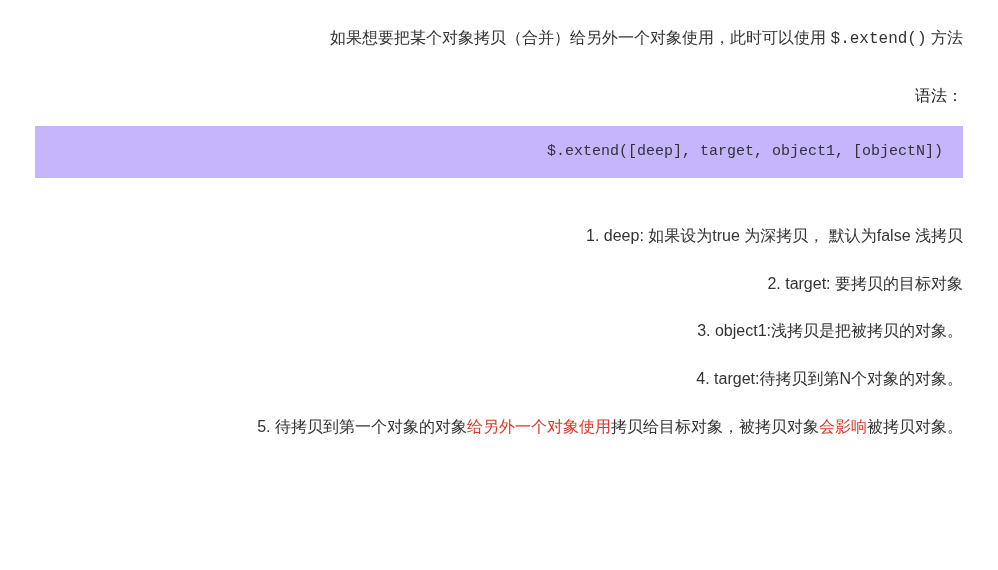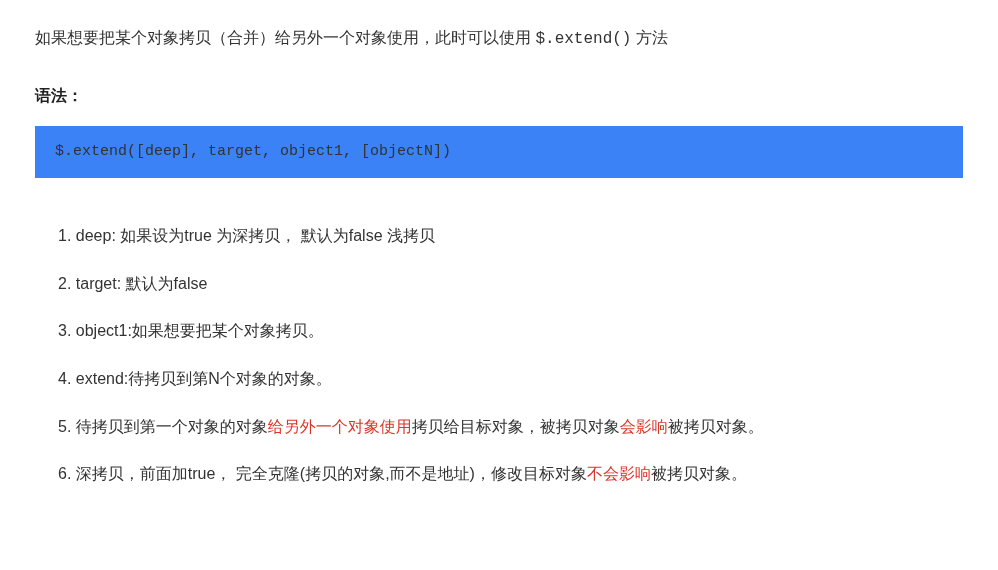--- a/index.html
+++ b/index.html
@@ -1,44 +1,45 @@
 <!DOCTYPE html>
 <html><head>
   <meta charset="utf-8">
   <style>
     * {
       margin: 0;
       padding: 0;
       box-sizing: border-box;
+      text-align: right;
     }
     body {
       font-family: -apple-system, BlinkMacSystemFont, "Segoe UI", "PingFang SC", "Microsoft YaHei", sans-serif;
       background: #ffffff;
       width: 998px;
       padding: 25px 35px;
       color: #333333;
       font-size: 16px;
       line-height: 1.6;
     }
     .intro {
       color: #333;
       margin-bottom: 30px;
     }
     .code-inline {
       font-family: "Courier New", Consolas, monospace;
       color: #333;
     }
     .heading {
-      font-weight: bold;
+      font-weight: normal;
       font-size: 16px;
       color: #222;
       margin-bottom: 18px;
     }
     .code-block {
-      background-color: #3b82f6;
+      background-color: #c4b5fd;
       padding: 14px 20px;
       font-family: "Courier New", Consolas, monospace;
       font-size: 15px;
       color: #333;
       margin-bottom: 45px;
       white-space: pre;
     }
     .list {
       padding-left: 0;
       margin-left: 23px;
@@ -61,18 +62,17 @@
 <p class="intro">
   <span>如果想要把某个对象拷贝（合并）给另外一个对象使用，此时可以使用 </span><span class="code-inline">$.extend()</span><span> 方法</span>
 </p>
 
 <p class="heading">语法：</p>
 
 <div class="code-block">$.extend([deep], target, object1, [objectN])</div>
 
 <div class="list" id="list-container">
     <div class="list-item"><span class="list-num">1.</span><span> deep: 如果设为true 为深拷贝， 默认为false  浅拷贝</span></div>
-    <div class="list-item"><span class="list-num">2.</span><span> target: 默认为false</span></div>
-    <div class="list-item"><span class="list-num">3.</span><span> object1:如果想要把某个对象拷贝。</span></div>
-    <div class="list-item"><span class="list-num">4.</span><span> extend:待拷贝到第N个对象的对象。</span></div>
+    <div class="list-item"><span class="list-num">2.</span><span> target: 要拷贝的目标对象</span></div>
+    <div class="list-item"><span class="list-num">3.</span><span> object1:浅拷贝是把被拷贝的对象。</span></div>
+    <div class="list-item"><span class="list-num">4.</span><span> target:待拷贝到第N个对象的对象。</span></div>
     <div class="list-item"><span class="list-num">5.</span><span> 待拷贝到第一个对象的对象</span><span class="highlight-red">给另外一个对象使用</span><span>拷贝给目标对象，被拷贝对象</span><span class="highlight-red">会影响</span><span>被拷贝对象。</span></div>
-    <div class="list-item"><span class="list-num">6.</span><span> 深拷贝，前面加true， 完全克隆(拷贝的对象,而不是地址)，修改目标对象</span><span class="highlight-red">不会影响</span><span>被拷贝对象。</span></div>
   </div>
 
 </body></html>

